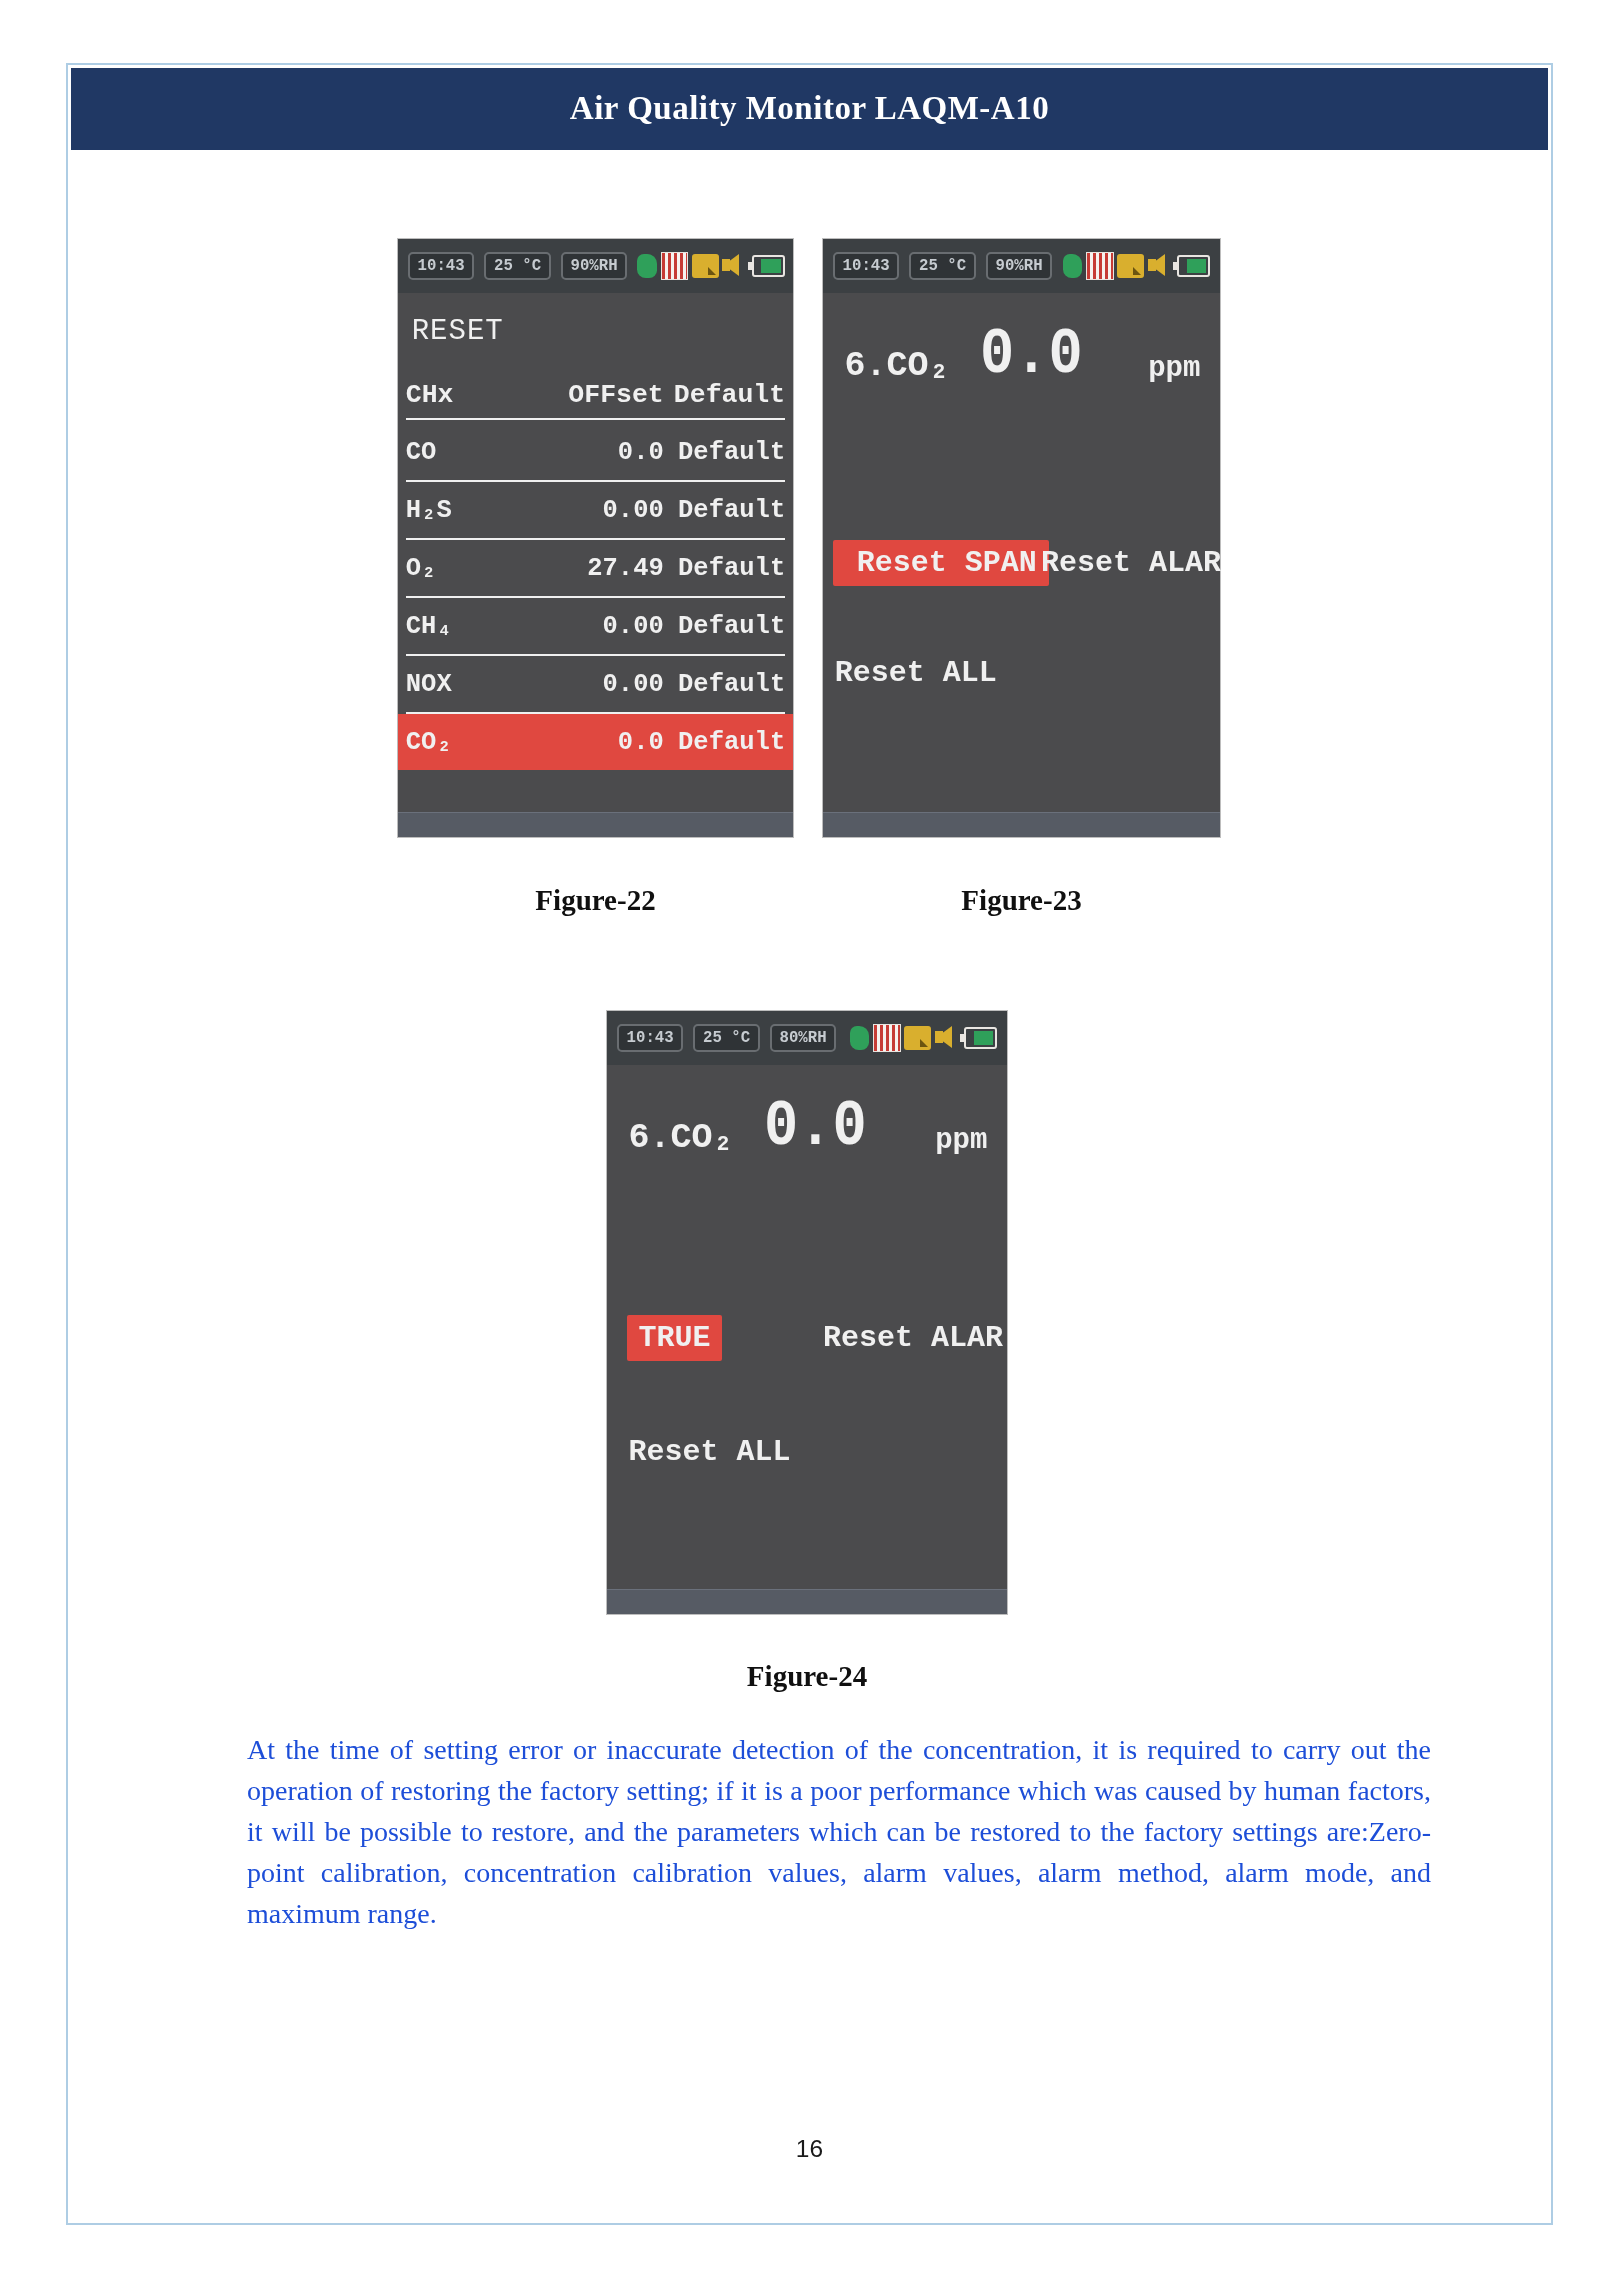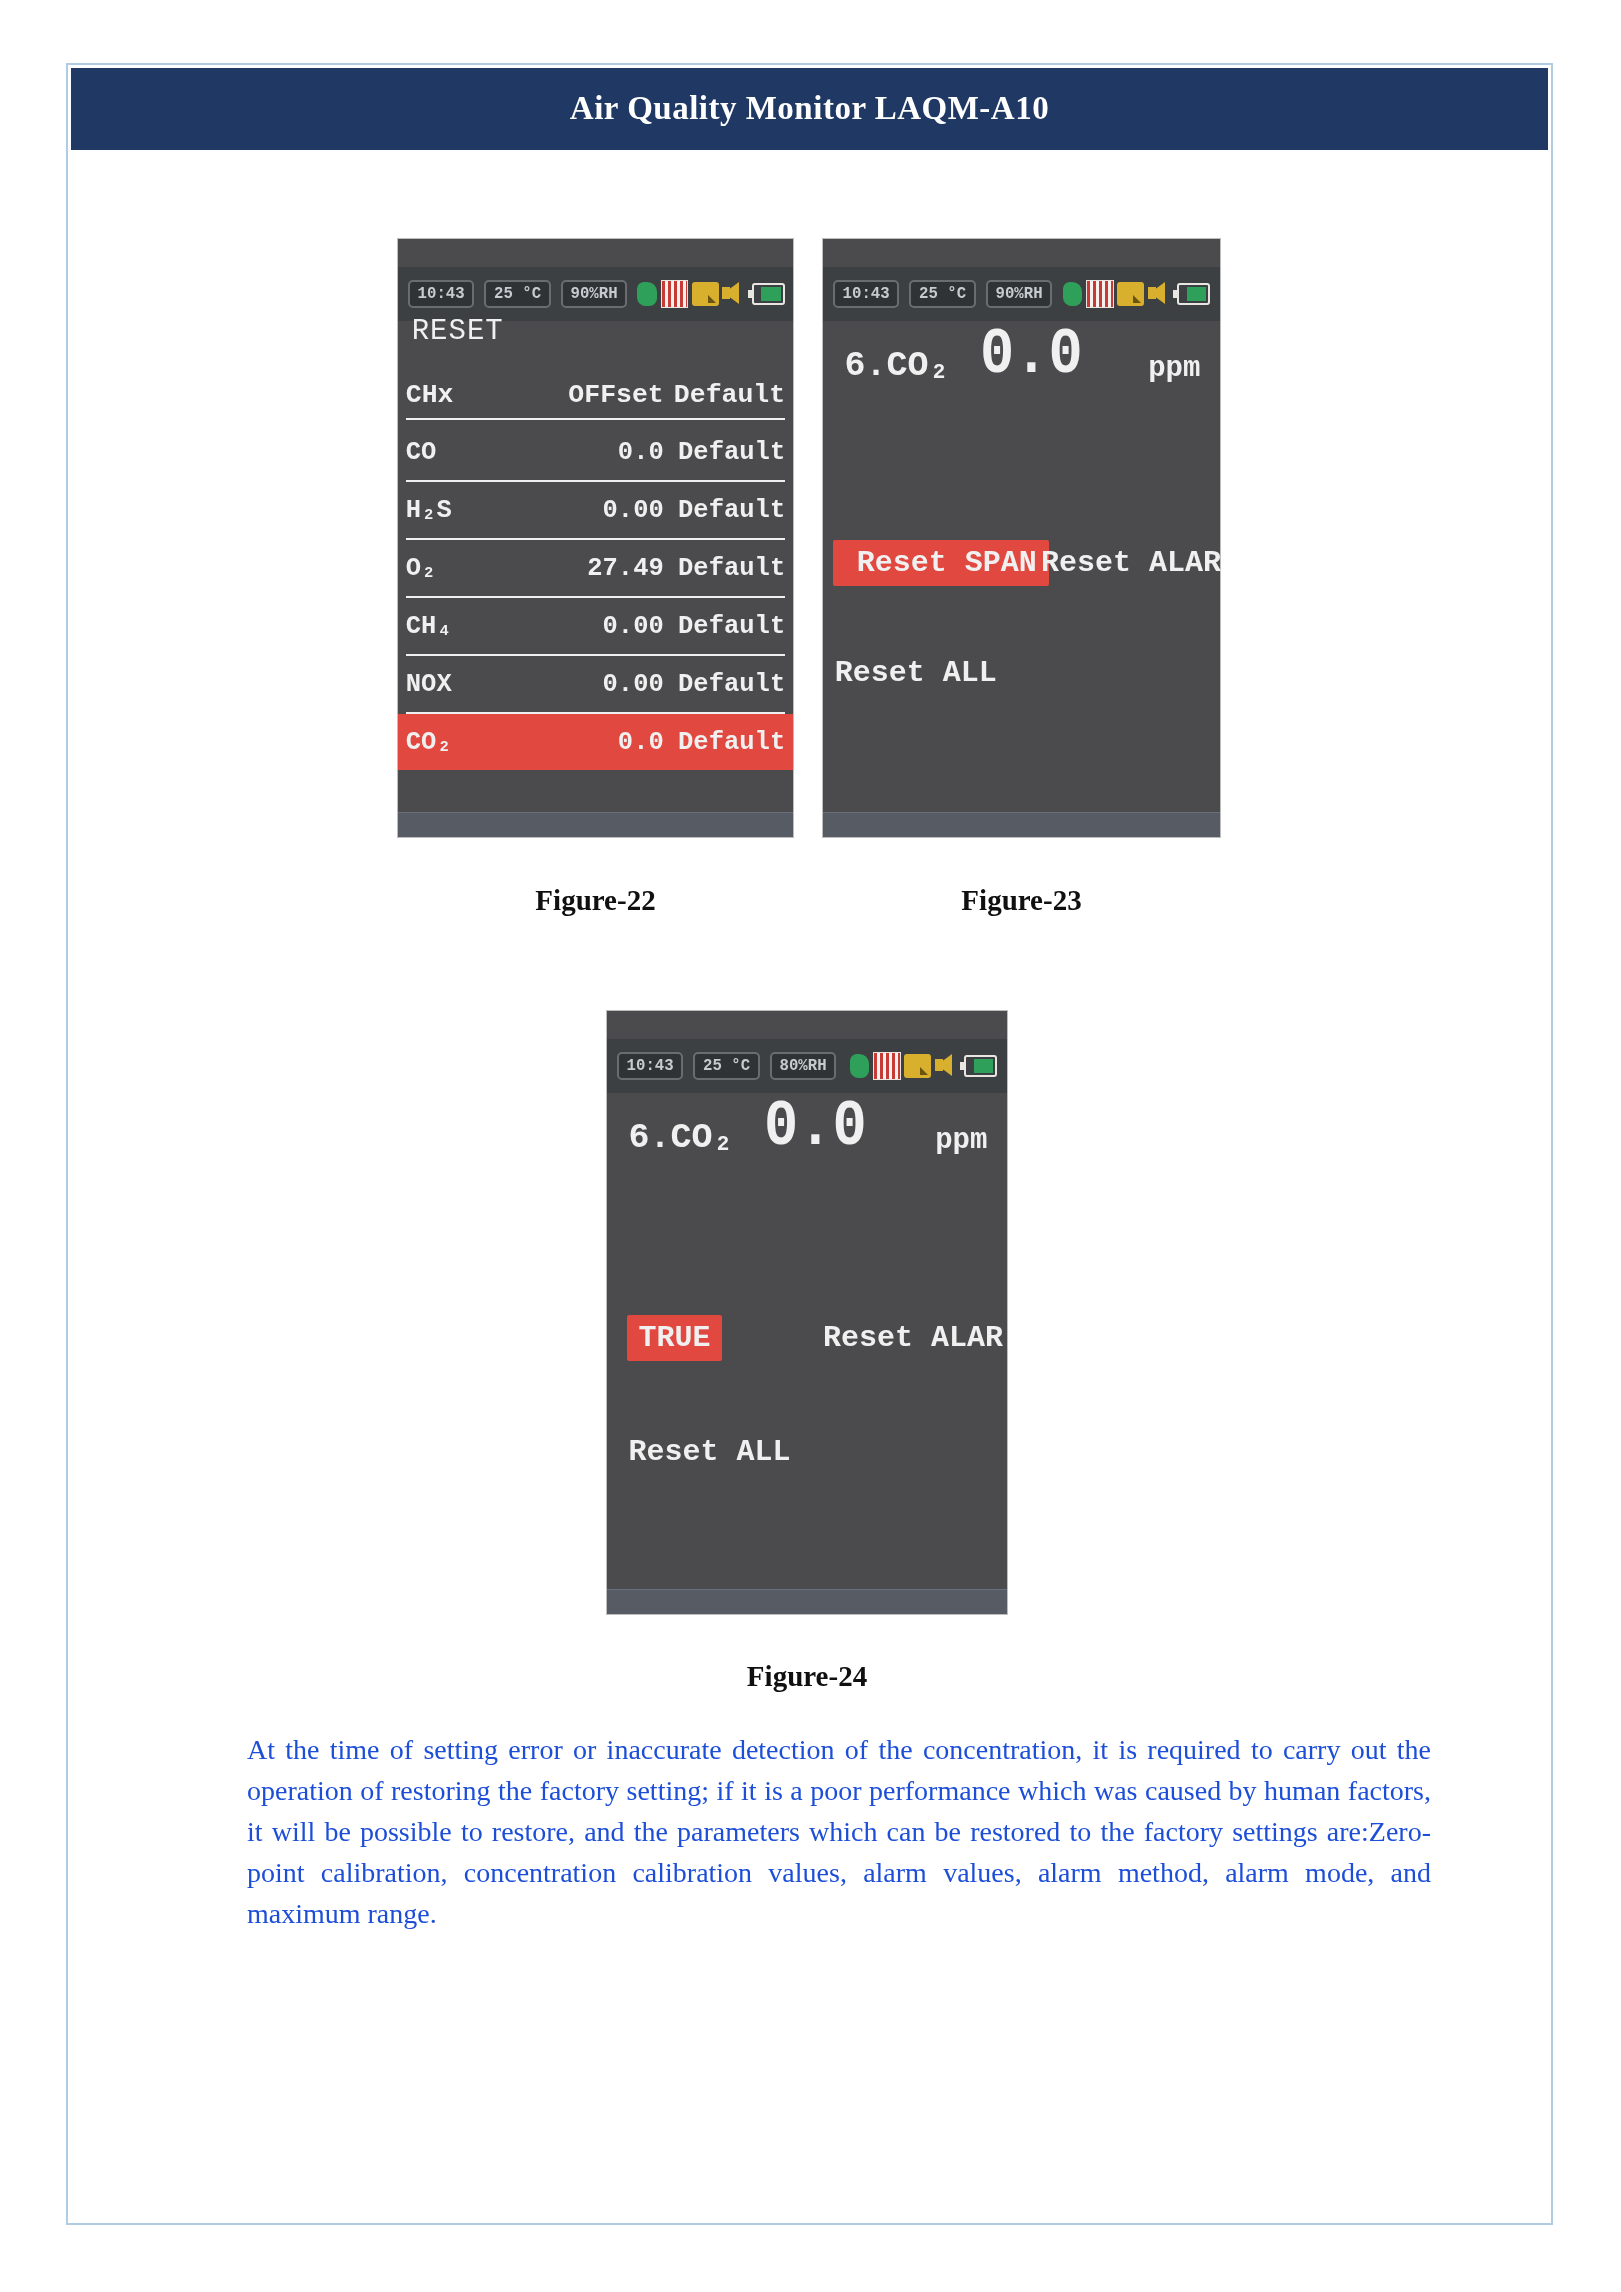--- a/index.html
+++ b/index.html
@@ -28,21 +28,21 @@
     font-family:"Liberation Mono","DejaVu Sans Mono",monospace;
     color:#f0f0f0;
   }
   .screen.fig22 { left:329px; top:173px; width:397px; height:600px; }
   .screen.fig23 { left:754px; top:173px; width:399px; height:600px; }
   .screen.fig24 { left:538px; top:945px; width:402px; height:605px; }
 
   .status-bar {
     position:absolute; left:0; right:0; top:0; height:54px;
     background:var(--statusbar-bg,#3c4043);
-    display:flex; align-items:center; padding:0 9.8px; box-sizing:border-box; gap:9.8px;margin-top:28px;
+    display:flex; align-items:center; padding:0 9.8px; box-sizing:border-box; gap:9.8px;
   }
   .sb-box {
     background:#2f3336; border:2px solid #696d71; border-radius:4.9px;
     color:#c6cbd0; font-size:15.7px; font-weight:bold; padding:2.9px 7.8px;
     white-space:nowrap; line-height:1.2;
   }
   .sb-icons { margin-left:auto; display:flex; align-items:center; gap:3.9px; }
   .ic { display:inline-block; }
   .ic-green { width:19.6px; height:23.5px; background:var(--battery-green,#2fa05a); border-radius:6.9px 9.8px 7.8px 8.8px; }
   .ic-barcode {
@@ -246,15 +246,16 @@
         <div class="menu-item" style="left:216px; top:256px;">Reset ALAR</div>
         <div class="menu-item" style="left:21.6px; top:370px;">Reset ALL</div>
       </div>
       <div class="bottom-bar"></div>
     </div>
 
     <div class="caption cap24">Figure-24</div>
 
     <div class="body-par">At the time of setting error or inaccurate detection of the concentration, it is required to carry out the operation of restoring the factory setting; if it is a poor performance which was caused by human factors, it will be possible to restore, and the parameters which can be restored to the factory settings are:Zero-point calibration, concentration calibration values, alarm values, alarm method, alarm mode, and maximum range.</div>
 
+    <div class="page-num">16</div>
   </div>
 </div>
 
 
 </body></html>

